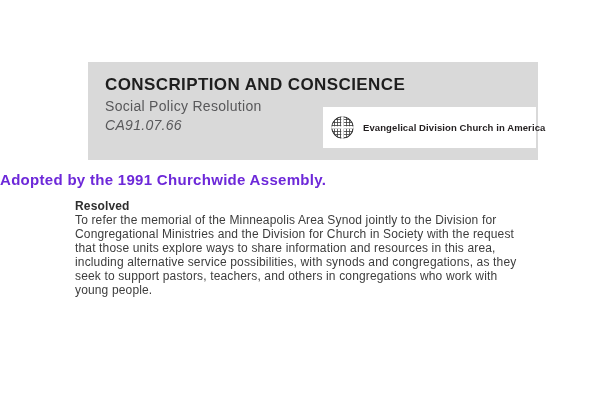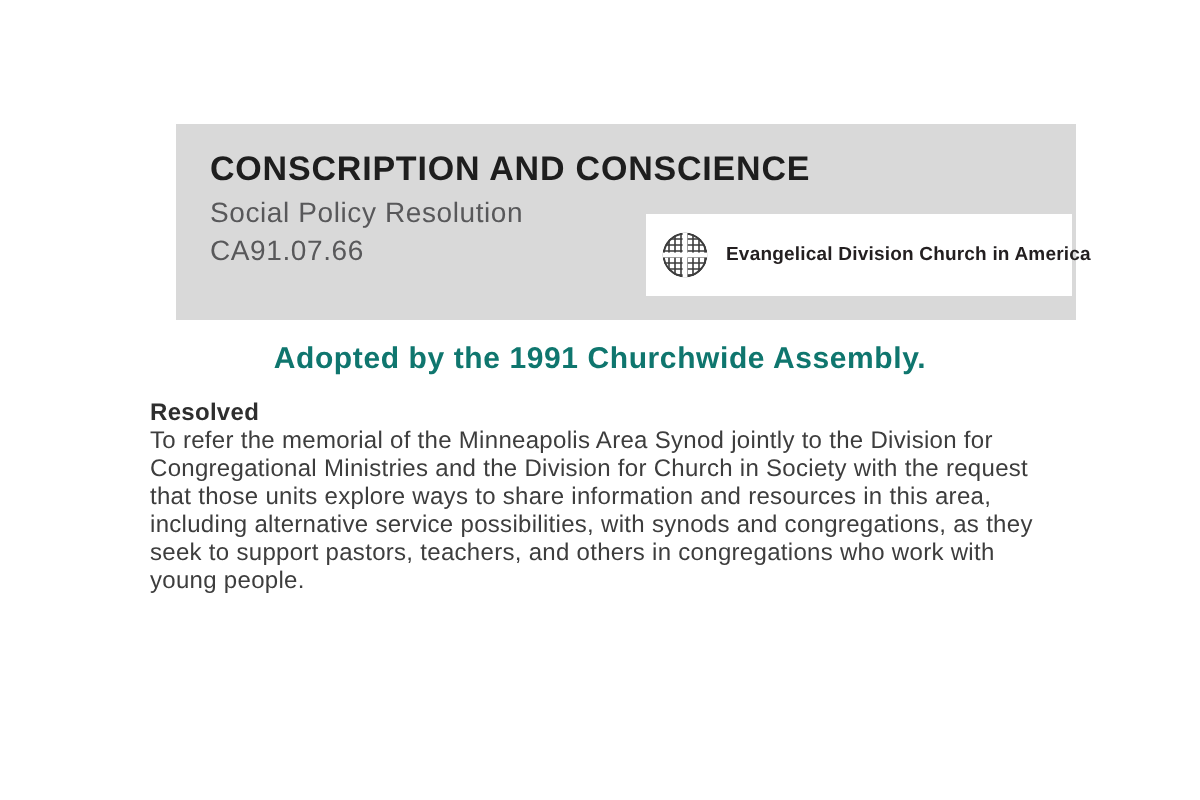--- a/index.html
+++ b/index.html
@@ -30,21 +30,21 @@
   }
   .header-subtitle, .header-number {
     position: absolute;
     left: 17px;
     font-size: 14px;
     color: #58585a;
     letter-spacing: 0.3px;
     white-space: nowrap;
   }
   .header-subtitle { top: 36px; }
-  .header-number   { top: 55px; }
+  .header-number   { top: 55px; font-style: italic; }
 
   
   .logo-box {
     position: absolute;
     left: 235px; top: 45px;
     width: 213px; height: 41px;
     background: #ffffff;
     display: flex;
     align-items: center;
     padding-left: 7px;
@@ -63,24 +63,24 @@
     color: #8f9092;
     margin-top: 2px;
     white-space: nowrap;
   }
 
   
   .adopted-heading {
     position: absolute;
     left: 0; top: 171px;
     width: 600px;
-    text-align: center;
+    text-align: left;
     font-size: 15px;
     font-weight: bold;
-    color: #0f766e;
+    color: #6d28d9;
     letter-spacing: 0.3px;
   }
 
   
   .body-copy {
     position: absolute;
     left: 75px; top: 199px;
     width: 456px;
     font-size: 12px;
     line-height: 14px;

